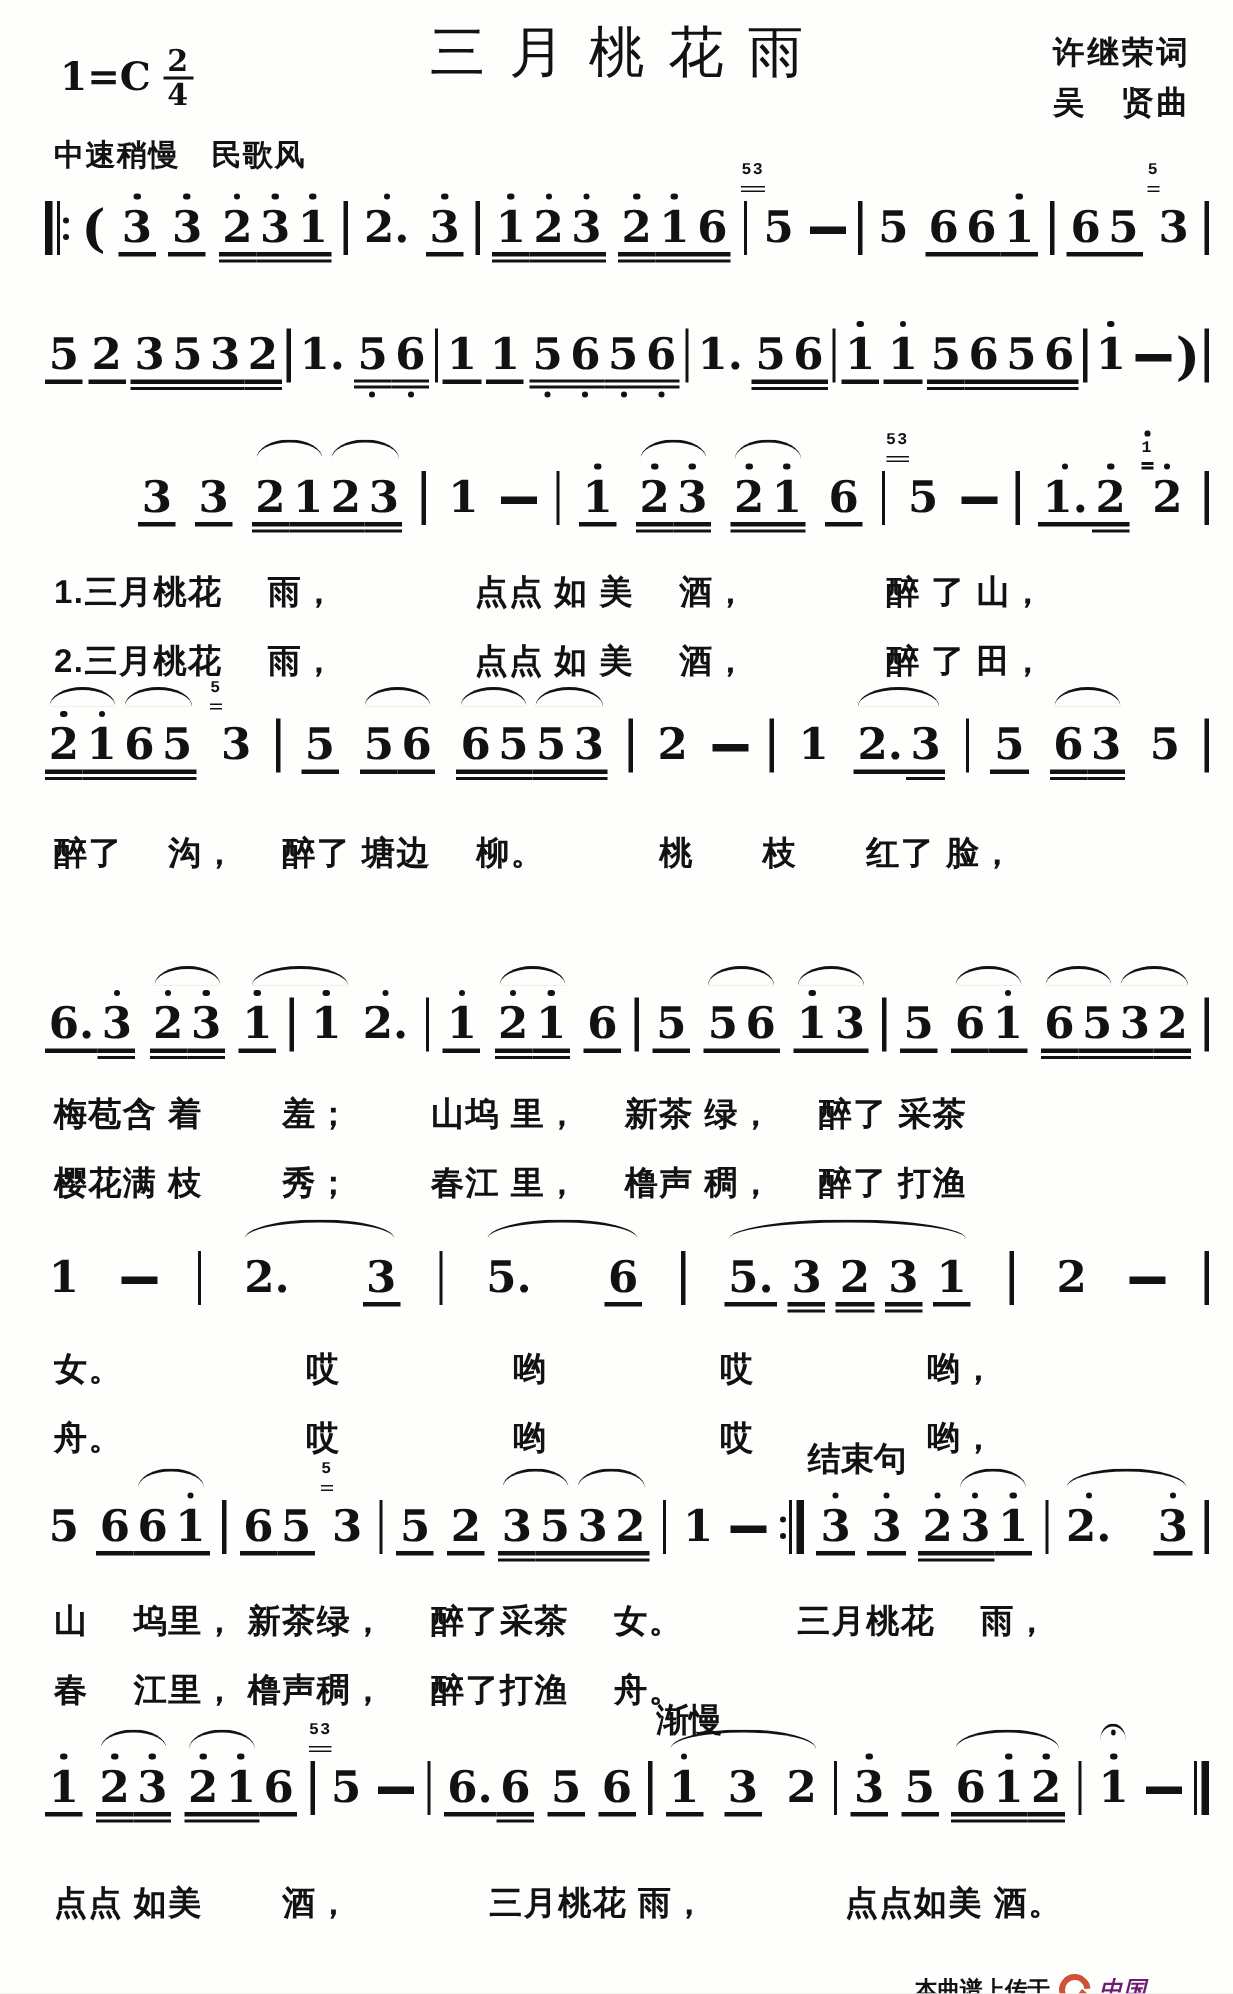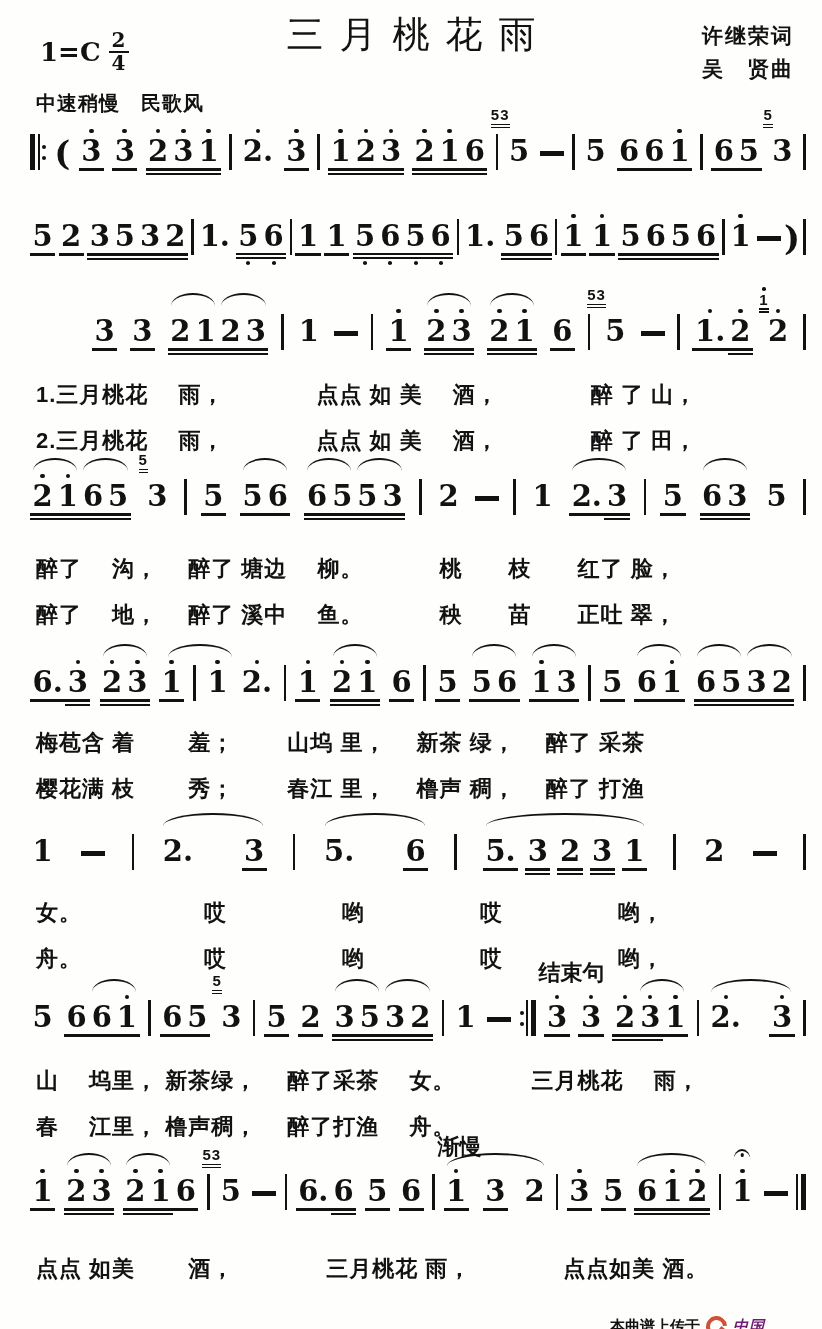--- a/index.html
+++ b/index.html
@@ -31,21 +31,21 @@
   .arc{position:absolute;top:-7px;height:11px;border-top:2.5px solid #121212;
        border-radius:50% 50% 0 0/100% 100% 0 0;}
   .mlabel{position:absolute;top:-28px;left:-6px;font-size:22px;font-weight:700;white-space:nowrap;}
   .ferm{position:absolute;top:-11px;left:50%;transform:translateX(-50%);width:17px;height:9px;
         border-top:2.5px solid #121212;border-radius:50% 50% 0 0/100% 100% 0 0;}
   .ferm::after{content:"";position:absolute;left:50%;top:2px;transform:translateX(-50%);
         width:3.5px;height:3.5px;background:#121212;border-radius:50%;}
   .grace{position:absolute;right:calc(100% - 3px);top:-13px;display:inline-flex;
          flex-direction:column;align-items:center;width:max-content;}
   .ghdot{width:3.5px;height:3.5px;border-radius:50%;background:#121212;margin-bottom:1px;}
-  .gtext{font-family:Liberation Sans, sans-serif;font-weight:700;font-size:15px;
+  .gtext{font-family:Liberation Mono, monospace;font-weight:700;font-size:11px;
          line-height:15px;letter-spacing:1px;}
   .gul{height:1.5px;background:#121212;margin-top:1.5px;align-self:stretch;}
   .bar{width:2.5px;height:36px;background:#121212;margin-bottom:10px;}
   .rop,.rcl,.rend{display:inline-flex;gap:2.5px;height:36px;margin-bottom:10px;align-items:stretch;}
   .bthick{width:5px;background:#121212;}
   .bthin{width:2px;background:#121212;}
   .bdots{display:inline-flex;flex-direction:column;justify-content:center;gap:7px;}
   .bdot{width:4px;height:4px;border-radius:50%;background:#121212;}
   .dash{width:24px;height:5px;background:#121212;margin-bottom:24px;}
   .paren{font-family:"DejaVu Serif","Liberation Serif",serif;font-size:34px;font-weight:700;
@@ -1666,21 +1666,20 @@
         <span class="bthick"></span>
       </span>
     </div>
 
   <div class="lyr" style="top:372px">
     <div class="lline">1.三月桃花　 雨，　　　　点点 如 美　 酒，　　　　醉 了 山，</div>
     <div class="lline">2.三月桃花　 雨，　　　　点点 如 美　 酒，　　　　醉 了 田，</div>
   </div>
   <div class="lyr" style="top:546px">
     <div class="lline">醉了　 沟，　 醉了 塘边　 柳。　　　 桃　　枝　　红了 脸，</div>
-    <div class="lline">醉了　 地，　 醉了 溪中　 鱼。　　　 秧　　苗　　正吐 翠，</div>
   </div>
   <div class="lyr" style="top:720px">
     <div class="lline">梅苞含 着　　 羞；　　 山坞 里，　 新茶 绿，　 醉了 采茶</div>
     <div class="lline">樱花满 枝　　 秀；　　 春江 里，　 橹声 稠，　 醉了 打渔</div>
   </div>
   <div class="lyr" style="top:890px">
     <div class="lline">女。　　　　　 哎　　　　　哟　　　　　哎　　　　　哟，</div>
     <div class="lline">舟。　　　　　 哎　　　　　哟　　　　　哎　　　　　哟，</div>
   </div>
   <div class="lyr" style="top:1058px">

